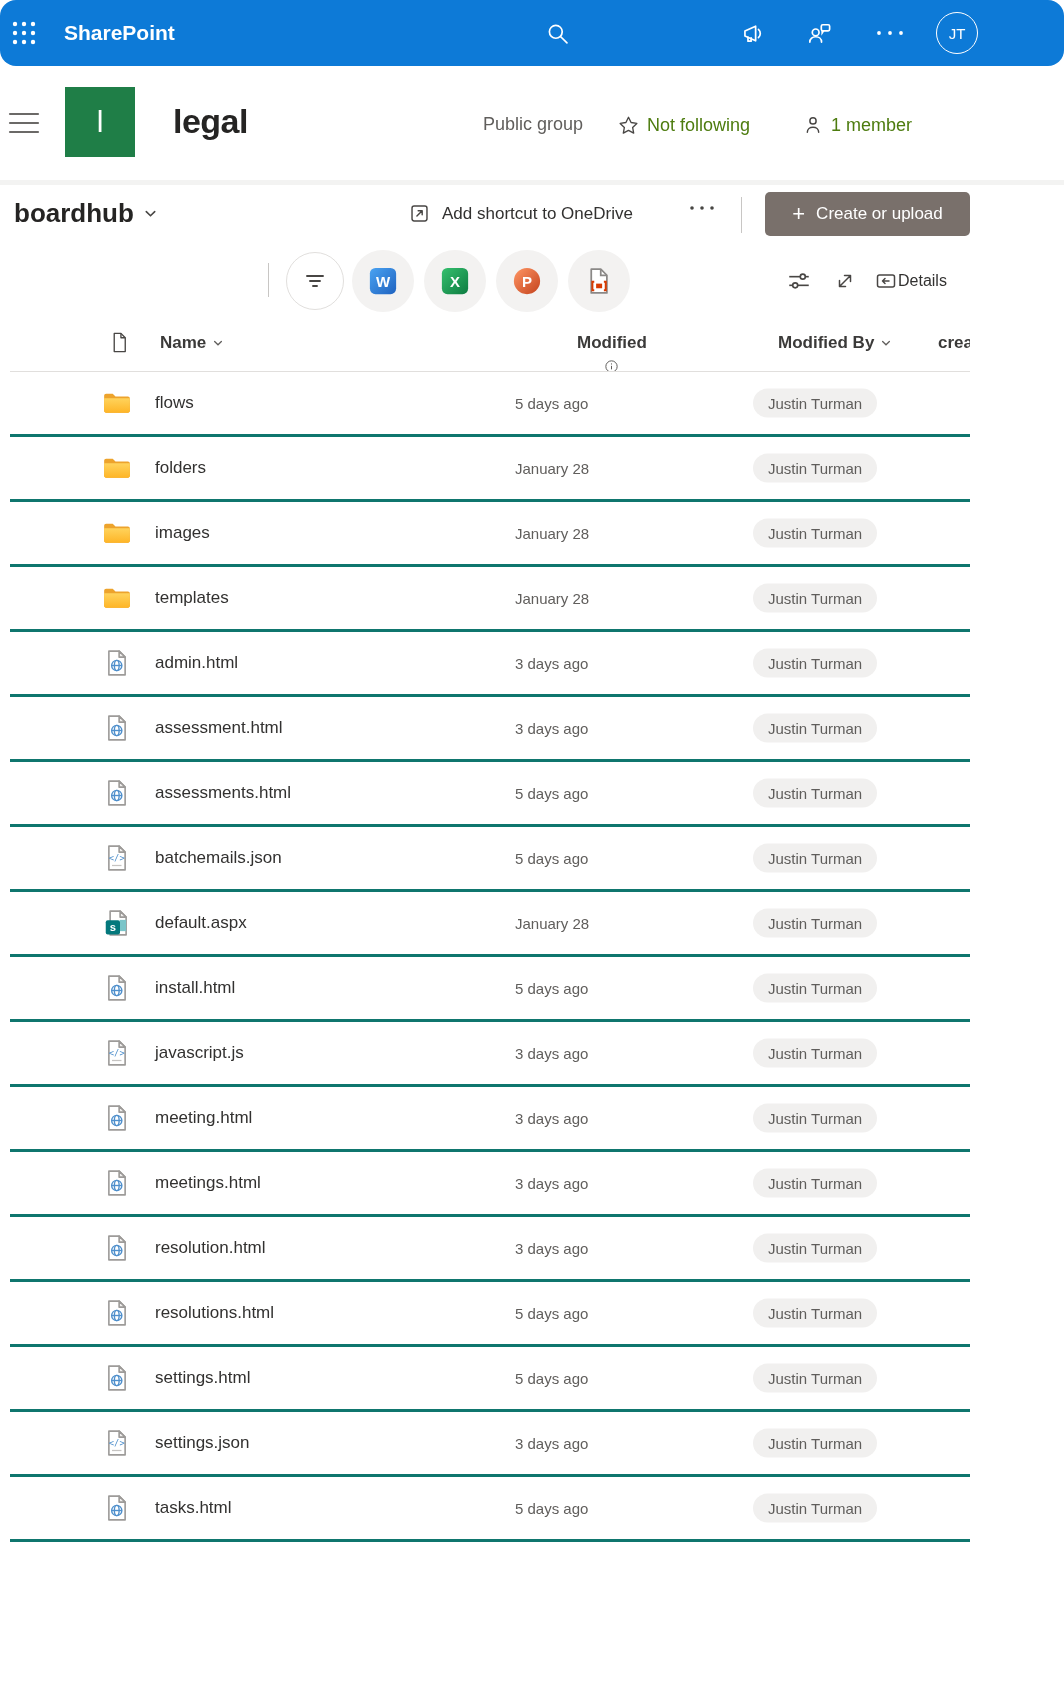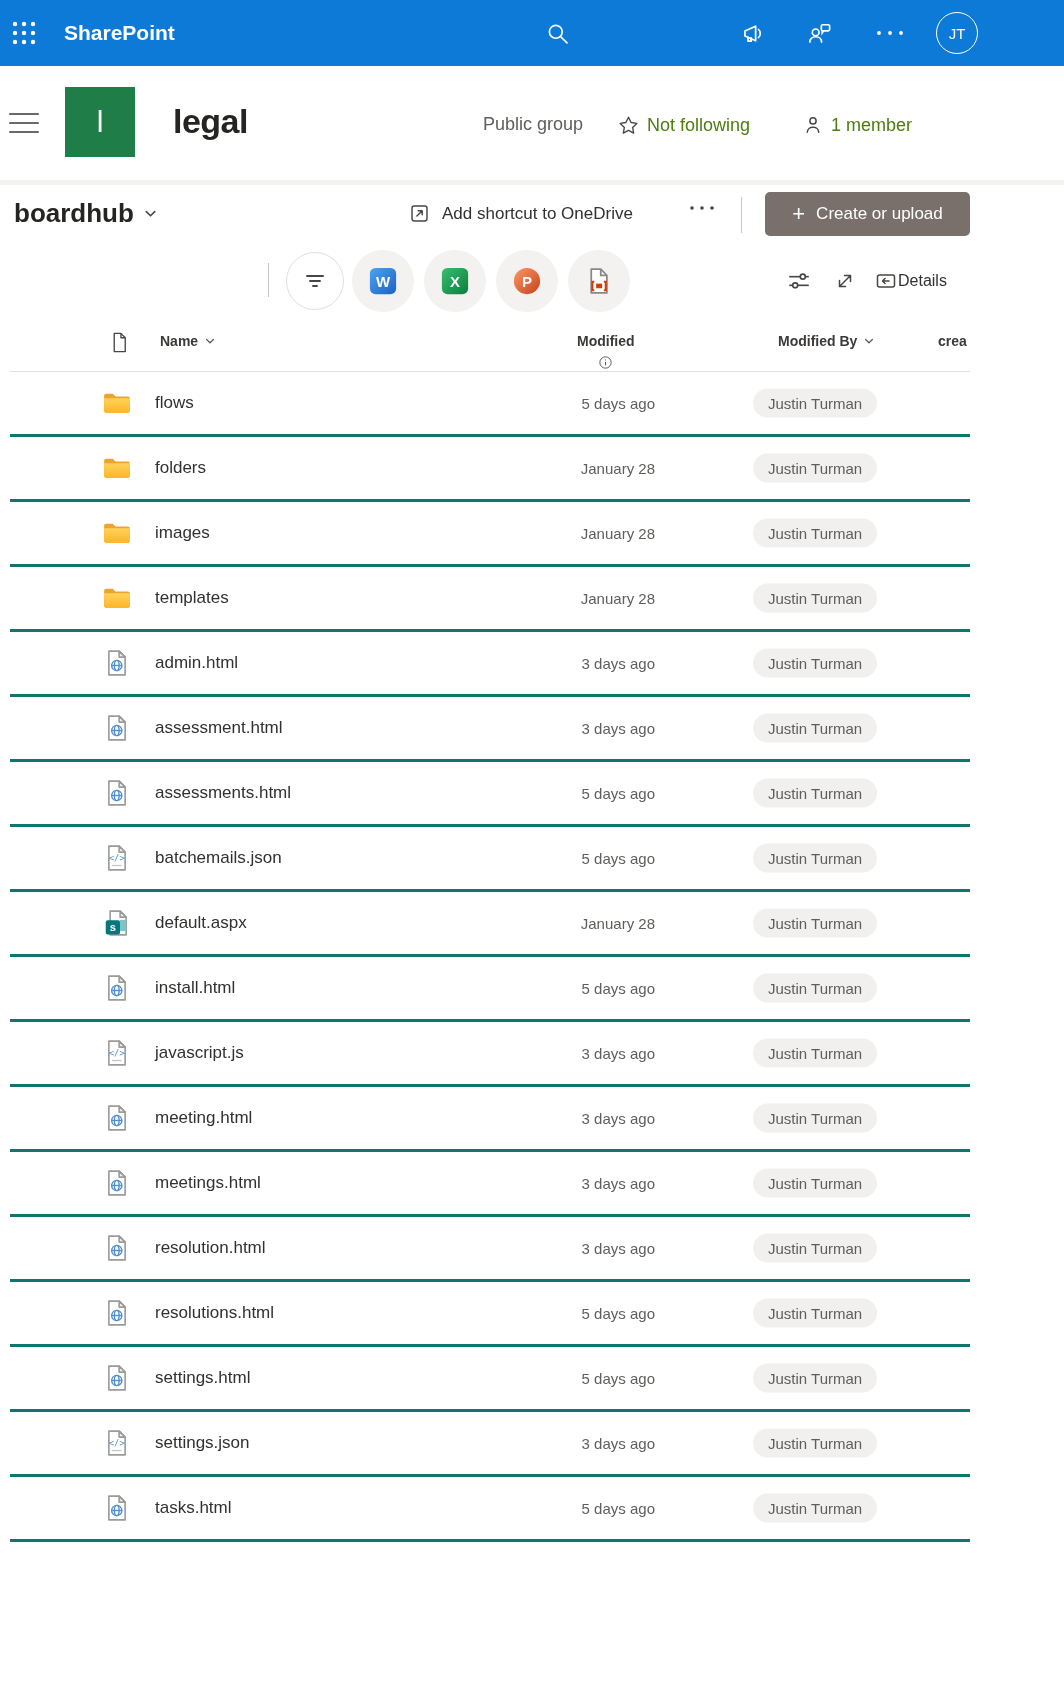--- a/index.html
+++ b/index.html
@@ -1,21 +1,21 @@
 <!DOCTYPE html>
 <html style="--topbar-blue: #0d7ad7; --logo-green: #1f7e47; --btn-gray: #79706b; --pill-bg: #f1f0ef; --file-blue: #4e8fcc; --sp-teal: #03787c; --folder-amber: #ffc83d;"><head>
 <meta charset="utf-8">
 <style>
   html,body{margin:0;padding:0;background:#fff;}
   *{box-sizing:border-box;}
   body{font-family:"Liberation Sans","DejaVu Sans",sans-serif;color:#323130;}
   #app{position:relative;width:1064px;height:1689px;overflow:hidden;background:#fff;}
 
   
-  .topbar{position:relative;height:66px;background:var(--topbar-blue,#0d7ad7);}
+  .topbar{position:relative;height:66px;background:var(--topbar-blue,#0d7ad7);border-radius:16px;}
   .topbar .abs{position:absolute;}
   .brand{left:64px;top:0;height:66px;display:flex;align-items:center;color:#fff;font-size:21px;font-weight:700;}
   .iconbtn{display:flex;align-items:center;justify-content:center;cursor:pointer;background:none;border:none;padding:0;}
   .avatar{left:936px;top:12px;width:42px;height:42px;border:1.6px solid #fff;border-radius:50%;
           display:flex;align-items:center;justify-content:center;color:#fff;font-size:15px;}
 
   
   .siteheader{position:relative;height:114px;background:#fff;}
   .siteheader .abs{position:absolute;}
   .hamburger{left:8px;top:44px;}
@@ -46,28 +46,28 @@
   .viewpill{left:12px;top:14px;height:42px;border:1px solid #605e5c;border-radius:21px;background:#fff;
             display:flex;align-items:center;gap:10px;padding:0 17px;font-size:16px;font-weight:700;color:#252423;cursor:pointer;}
   .circle{border-radius:50%;display:flex;align-items:center;justify-content:center;cursor:pointer;}
   .circle.light{width:58px;height:58px;top:7px;background:#fff;border:1px solid #e1dfdd;}
   .circle.fill{width:62px;height:62px;top:5px;background:#f3f2f1;border:none;}
   .rightTools{display:flex;align-items:center;font-size:16px;color:#323130;cursor:pointer;}
 
   
   .thead{position:relative;height:57px;margin:0 94px 0 10px;border-bottom:1px solid #e1dfdd;overflow:hidden;}
   .thead .abs{position:absolute;}
-  .hcell{display:flex;align-items:center;gap:6px;font-size:14px;font-weight:700;color:#3b3a39;cursor:pointer;}
+  .hcell{display:flex;align-items:center;gap:6px;font-size:17px;font-weight:700;color:#3b3a39;cursor:pointer;}
   .rows{margin:0 94px 0 10px;}
   .row{position:relative;height:65px;border-bottom:3px solid #0f766e;cursor:pointer;}
   .cell-icon{position:absolute;left:92px;top:50%;transform:translateY(-50%);width:30px;height:30px;}
   .cell-icon svg{width:30px;height:30px;display:block;}
   .cell-name{position:absolute;left:145px;top:50%;transform:translateY(-50%);font-size:17px;color:#323130;}
   .cell-modified{position:absolute;left:505px;width:140px;top:50%;transform:translateY(-50%);
-                 text-align:right;font-size:15px;color:#605e5c;}
+                 text-align:left;font-size:15px;color:#605e5c;}
   .cell-pill{position:absolute;left:743px;top:50%;transform:translateY(-50%);background:var(--pill-bg,#f1f0ef);
              color:#5f5d5b;font-size:15px;border-radius:15px;padding:6px 15px;white-space:nowrap;}
   svg{display:block;}
 </style>
 </head>
 <body>
 
 <div id="app">
 
   <div class="topbar">

